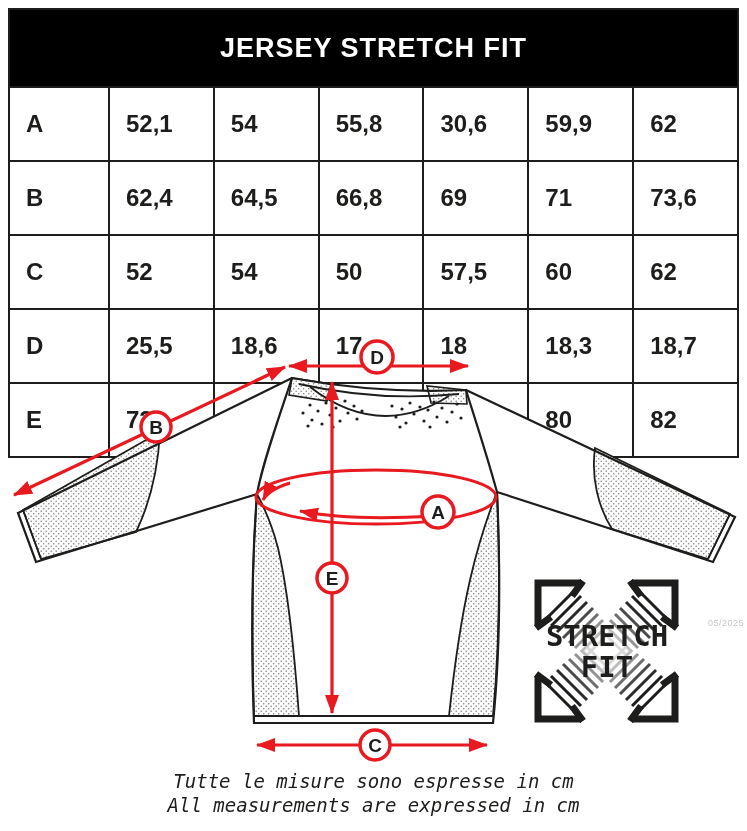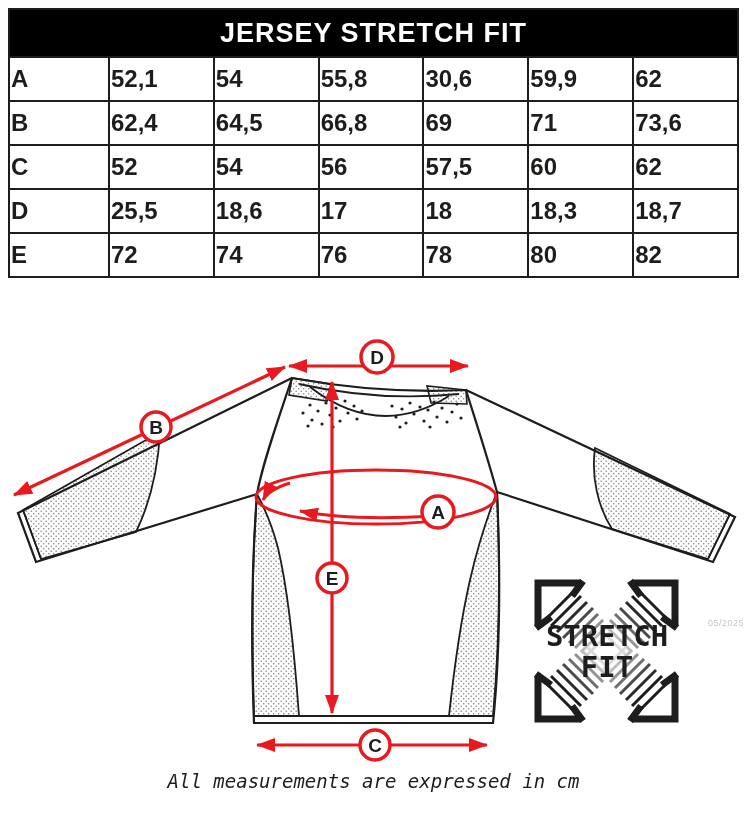--- a/index.html
+++ b/index.html
@@ -10,21 +10,21 @@
   table.size-table{
     position:absolute;left:8px;top:8px;width:731px;
     border-collapse:collapse;table-layout:fixed;
     border:2px solid #1d1d1b;
   }
   table.size-table th,table.size-table td{
     border:2px solid #1d1d1b;
     font-weight:bold;
     font-size:24px;
     vertical-align:middle;
-    padding:1px;
+    padding:16px;
     background:#fff;
   }
   tr.title-row th{
     background:#000;color:#fff;
     height:44px;font-size:27px;letter-spacing:1px;
   }
   tr.head-row th{height:38px;font-size:25px;}
   tr.data-row td{height:40px;}
   .col-part{width:100px;}
   td.part-cell,th.part-cell{text-align:left;padding-left:13px;}
@@ -81,21 +81,21 @@
         <td>64,5</td>
         <td>66,8</td>
         <td>69</td>
         <td>71</td>
         <td>73,6</td>
       </tr>
       <tr class="data-row">
         <td class="part-cell">C</td>
         <td>52</td>
         <td>54</td>
-        <td>56</td>
+        <td>50</td>
         <td>57,5</td>
         <td>60</td>
         <td>62</td>
       </tr>
       <tr class="data-row">
         <td class="part-cell">D</td>
         <td>25,5</td>
         <td>18,6</td>
         <td>17</td>
         <td>18</td>
@@ -265,17 +265,18 @@
             <line x1="52" y1="75" x2="75" y2="52" stroke="#d9d9d9"></line>
           </g>
         </g>
       </g>
       <text x="607" y="646" text-anchor="middle" fill="#1d1d1b" font-family="DejaVu Sans Mono, monospace" font-size="29" font-weight="bold">STRETCH</text>
       <text x="607" y="677" text-anchor="middle" fill="#1d1d1b" font-family="DejaVu Sans Mono, monospace" font-size="29" font-weight="bold">FIT</text>
     </g>
   </svg>
 
   <div class="footer">
+    <div>Tutte le misure sono espresse in cm</div>
     <div>All measurements are expressed in cm</div>
   </div>
   <div class="version">05/2025</div>
 
 </div>
 
 </body></html>

